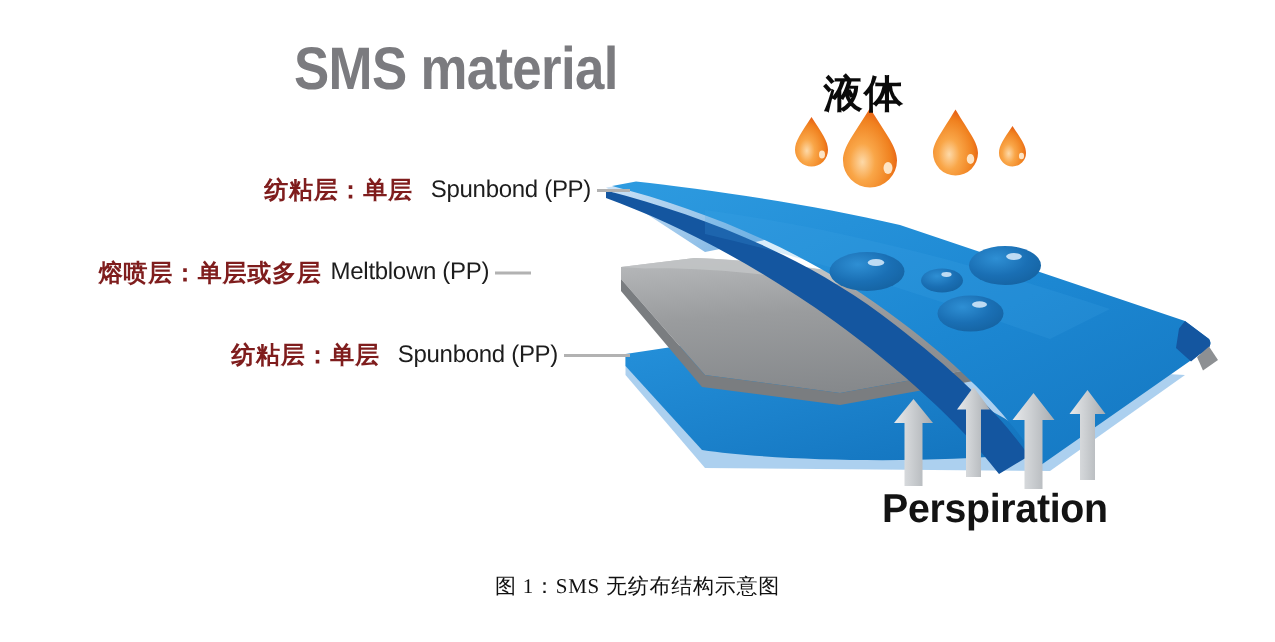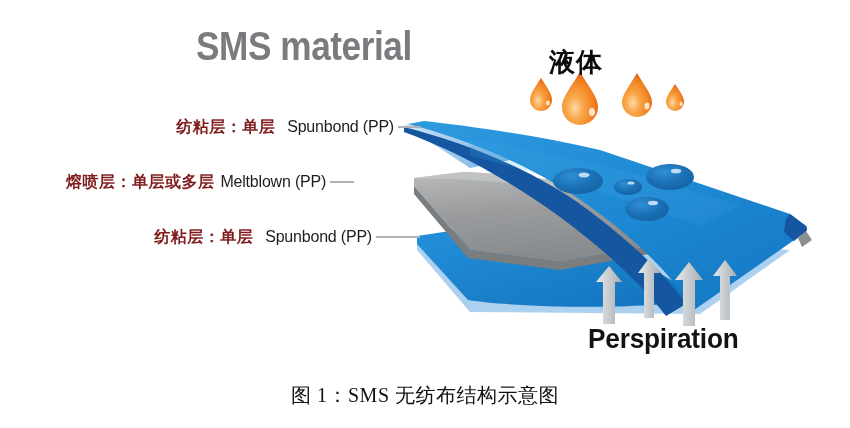--- a/index.html
+++ b/index.html
@@ -118,21 +118,21 @@
   }
 
   
   #caption {
     position: absolute;
     left: 0;
     top: 382px;
     width: 850px;
     text-align: center;
     font-family: "Liberation Serif", "DejaVu Serif", serif;
-    font-size: 20px;
+    font-size: 14px;
     color: #111111;
     letter-spacing: 0.5px;
   }
 </style>
 </head>
 <body>
 
 <div id="canvas">
 
   <svg id="art" viewBox="0 0 850 428">

